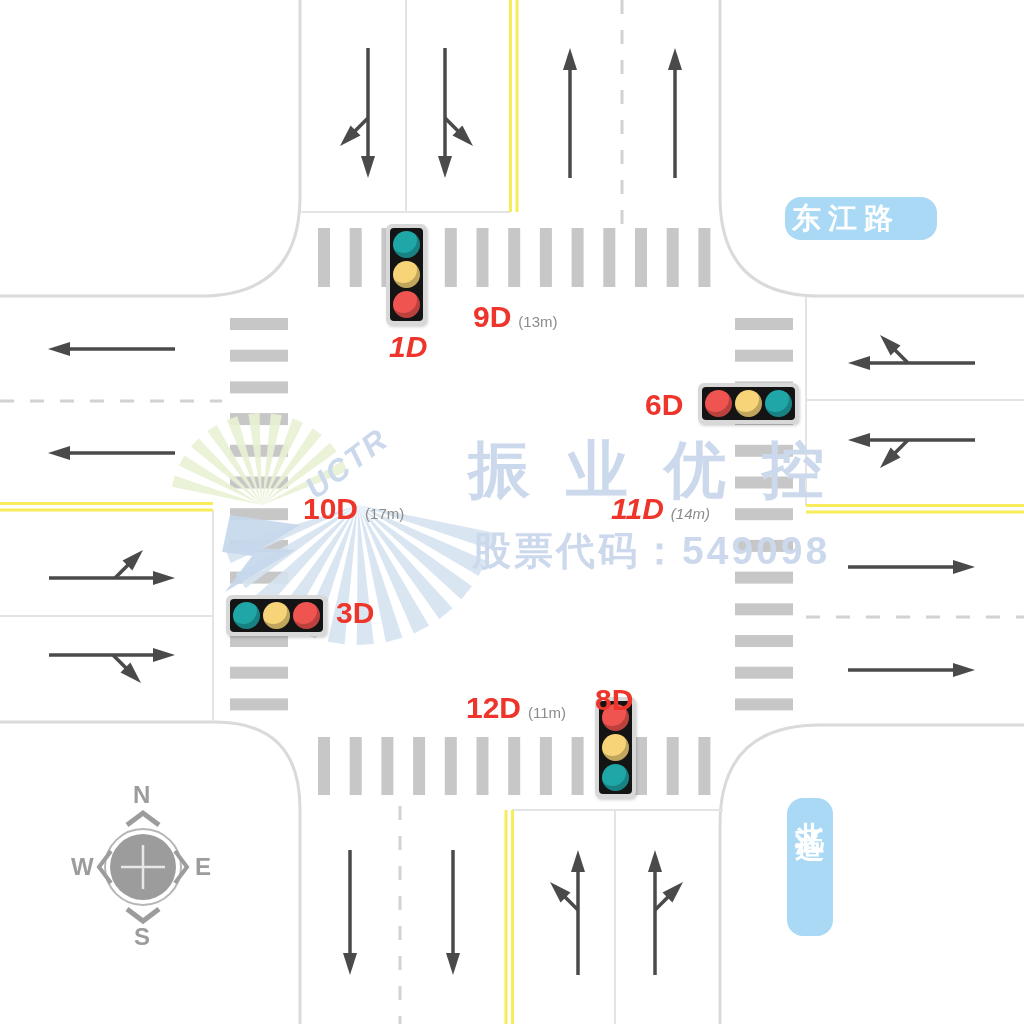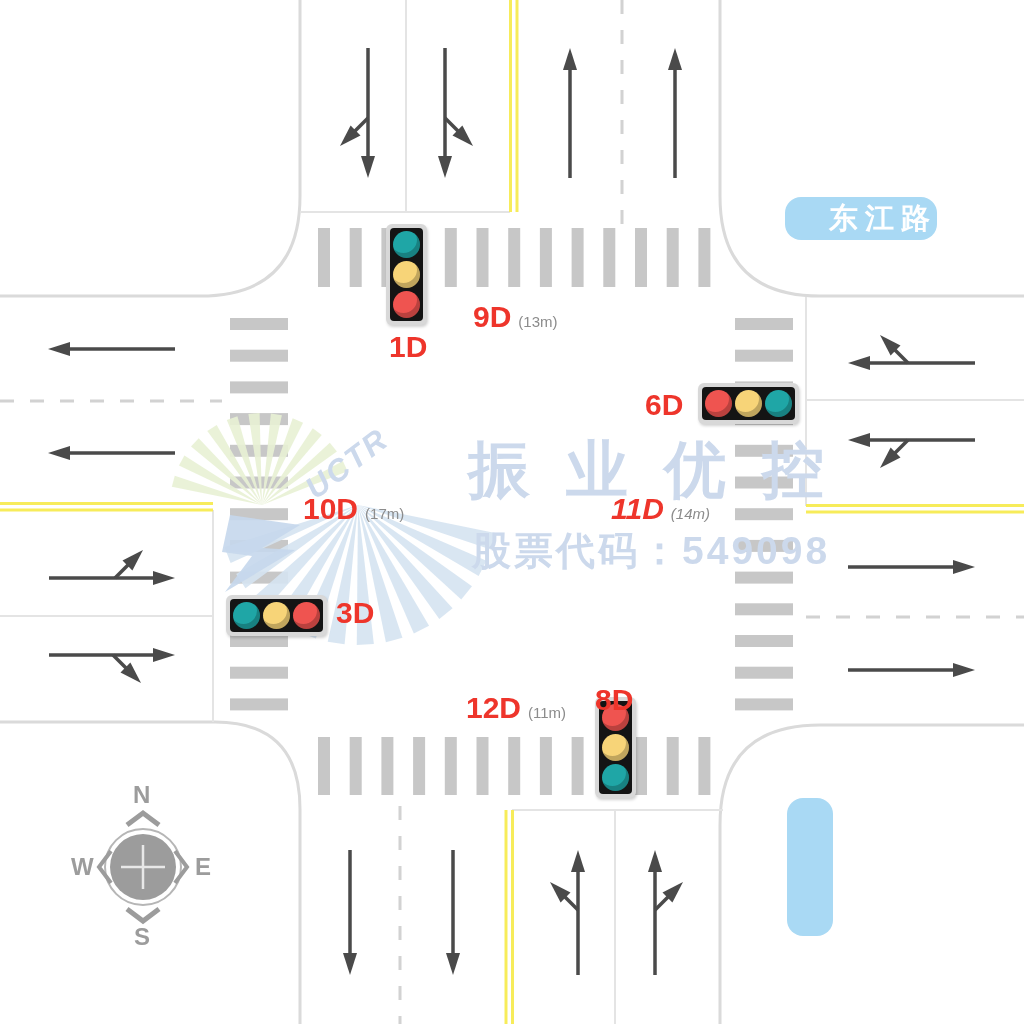--- a/index.html
+++ b/index.html
@@ -13,21 +13,21 @@
   .signal.vertical .signal-body{flex-direction:column;}
   .signal.horizontal .signal-body{flex-direction:row;}
   .bulb{width:27px;height:27px;border-radius:50%;
         box-shadow:inset -3px -5px 0 rgba(0,0,0,.22);}
   .sig-label{position:absolute;color:var(--label-red);font-size:30px;font-weight:bold;}
   .det{position:absolute;white-space:nowrap;}
   .det .d-id{color:var(--label-red);font-size:30px;font-weight:bold;}
   .det .d-dist{color:var(--dist-gray);font-size:15px;margin-left:7px;}
   
   .badge{position:absolute;background:var(--badge-blue);color:#ffffff;font-weight:bold;
-         border-radius:16px;display:flex;align-items:center;justify-content:flex-end;}
+         border-radius:16px;display:flex;align-items:center;justify-content:flex-start;}
   .badge.h{width:145px;height:43px;font-size:29px;letter-spacing:7px;padding-left:7px;}
   .badge.v{width:46px;height:138px;font-size:29px;writing-mode:vertical-rl;letter-spacing:6px;}
   
   .compass{position:absolute;left:75px;top:785px;width:136px;height:156px;}
   .compass .pt{position:absolute;color:#9c9c9c;font-weight:bold;font-size:24px;}
   
   .wm{position:absolute;pointer-events:none;}
   .wm-brand{left:468px;top:428px;width:400px;font-size:62px;font-weight:bold;
             color:var(--wm-blue);letter-spacing:36px;white-space:nowrap;}
   .wm-stock{left:472px;top:524px;font-size:39px;font-weight:bold;color:var(--wm-blue);letter-spacing:3px;}
@@ -292,21 +292,21 @@
   </div>
 
   <div id="dyn" class="layer" style="width:1024px;height:1024px;">
       <div class="signal vertical" style="left: 386px; top: 224px;">
         <div class="signal-body">
           <span class="bulb" style="background: rgb(31, 166, 166);"></span>
           <span class="bulb" style="background: rgb(247, 212, 120);"></span>
           <span class="bulb" style="background: rgb(239, 84, 80);"></span>
         </div>
       </div>
-      <div class="sig-label" style="left: 389px; top: 330px;">1D</div>
+      <div class="sig-label" style="left: 389px; top: 330px; font-style: italic;">1D</div>
       <div class="signal horizontal" style="left: 226px; top: 595px;">
         <div class="signal-body">
           <span class="bulb" style="background: rgb(31, 166, 166);"></span>
           <span class="bulb" style="background: rgb(247, 212, 120);"></span>
           <span class="bulb" style="background: rgb(239, 84, 80);"></span>
         </div>
       </div>
       <div class="sig-label" style="left: 336px; top: 596px;">3D</div>
       <div class="signal horizontal" style="left: 698px; top: 383px;">
         <div class="signal-body">

